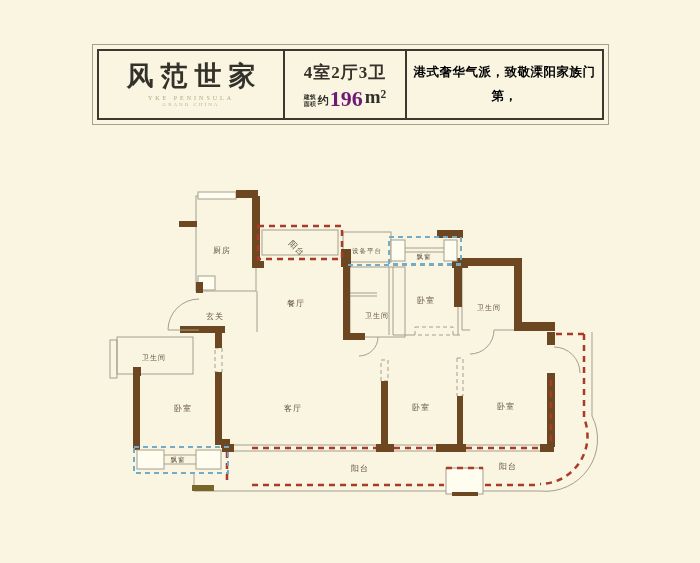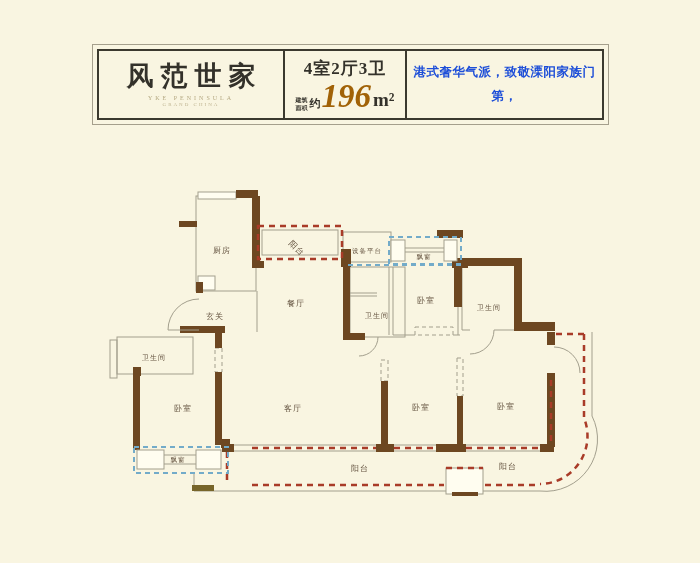--- a/index.html
+++ b/index.html
@@ -26,24 +26,24 @@
     font-size:27px;font-weight:bold;color:#33312a;letter-spacing:7px;
     text-indent:7px;line-height:1.05;
   }
   .logo-sub1{font-size:6px;color:#b5a983;letter-spacing:3px;margin-top:4px;}
   .logo-sub2{font-size:5px;color:#bfb491;letter-spacing:2px;margin-top:1px;}
   .spec-line1{font-size:17px;font-weight:bold;color:#33312a;letter-spacing:1px;}
   .spec-line2{display:flex;align-items:flex-end;margin-top:2px;}
   .area-stack{display:flex;flex-direction:column;justify-content:flex-end;margin-right:2px;}
   .area-stack span{font-size:6px;color:#33312a;line-height:1.2;font-weight:bold;}
   .area-approx{font-size:11px;font-weight:bold;color:#33312a;margin-right:1px;line-height:1.4;}
-  .area-value{font-size:33px;font-weight:bold;color:#a16207;line-height:0.9;font-style:italic;}
+  .area-value{font-size:22px;font-weight:bold;color:#701a75;line-height:0.9;}
   .area-unit{font-size:19px;font-weight:bold;color:#33312a;margin-left:2px;line-height:1.2;}
   .slogan{
-    text-align:center;color:#1d4ed8;font-weight:bold;font-size:12.5px;
+    text-align:center;color:#000000;font-weight:bold;font-size:12.5px;
     line-height:1.85;letter-spacing:0.5px;
   }
   
   svg text{font-family:"Liberation Sans", sans-serif;fill:#63523f;}
 </style>
 </head>
 <body>
 
 <div class="page">
 

